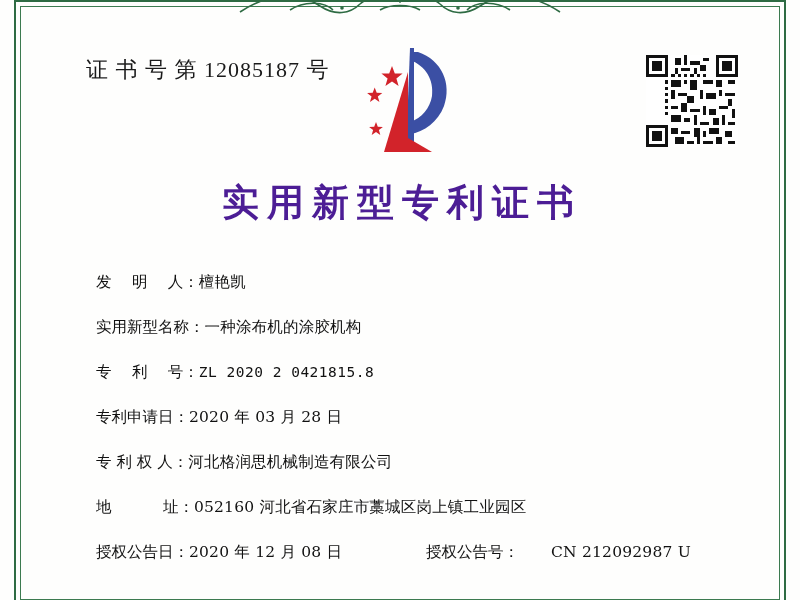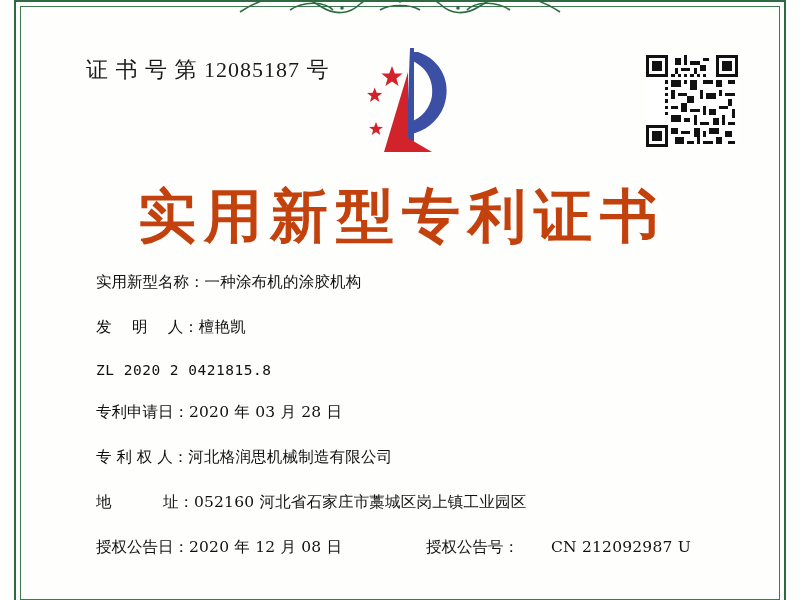--- a/index.html
+++ b/index.html
@@ -80,23 +80,23 @@
     background: #ffffff;
   }
 
   
   .cert-title {
     position: absolute;
     left: 4px;
     right: 0;
     top: 178px;
     text-align: center;
-    font-size: 58px;
+    font-size: 37px;
     letter-spacing: 8px;
-    color: #c2410c;
+    color: #4c1d95;
     font-weight: bold;
     font-family: "DejaVu Serif", "Liberation Serif", serif;
   }
 
   
   .fields {
     position: absolute;
     left: 96px;
     top: 272px;
     right: 70px;
@@ -272,30 +272,31 @@
           <rect x="26" y="27" width="2" height="1"></rect>
       </g>
     </svg>
   </div>
 
   <div class="cert-title">实用新型专利证书</div>
 
   <div class="fields">
 
     <div class="field-row">
+      <span class="field-label">发　 明　 人：</span>
+      <span class="field-value">檀艳凯</span>
+    </div>
+
+    <div class="field-row">
       <span class="field-label">实用新型名称：</span>
       <span class="field-value">一种涂布机的涂胶机构</span>
     </div>
 
     <div class="field-row">
-      <span class="field-label">发　 明　 人：</span>
-      <span class="field-value">檀艳凯</span>
-    </div>
-
-    <div class="field-row">
+      <span class="field-label">专　 利　 号：</span>
       <span class="field-value mono-val">ZL 2020 2 0421815.8</span>
     </div>
 
     <div class="field-row">
       <span class="field-label">专利申请日：</span>
       <span class="field-value">2020 年 03 月 28 日</span>
     </div>
 
     <div class="field-row">
       <span class="field-label">专 利 权 人：</span>

